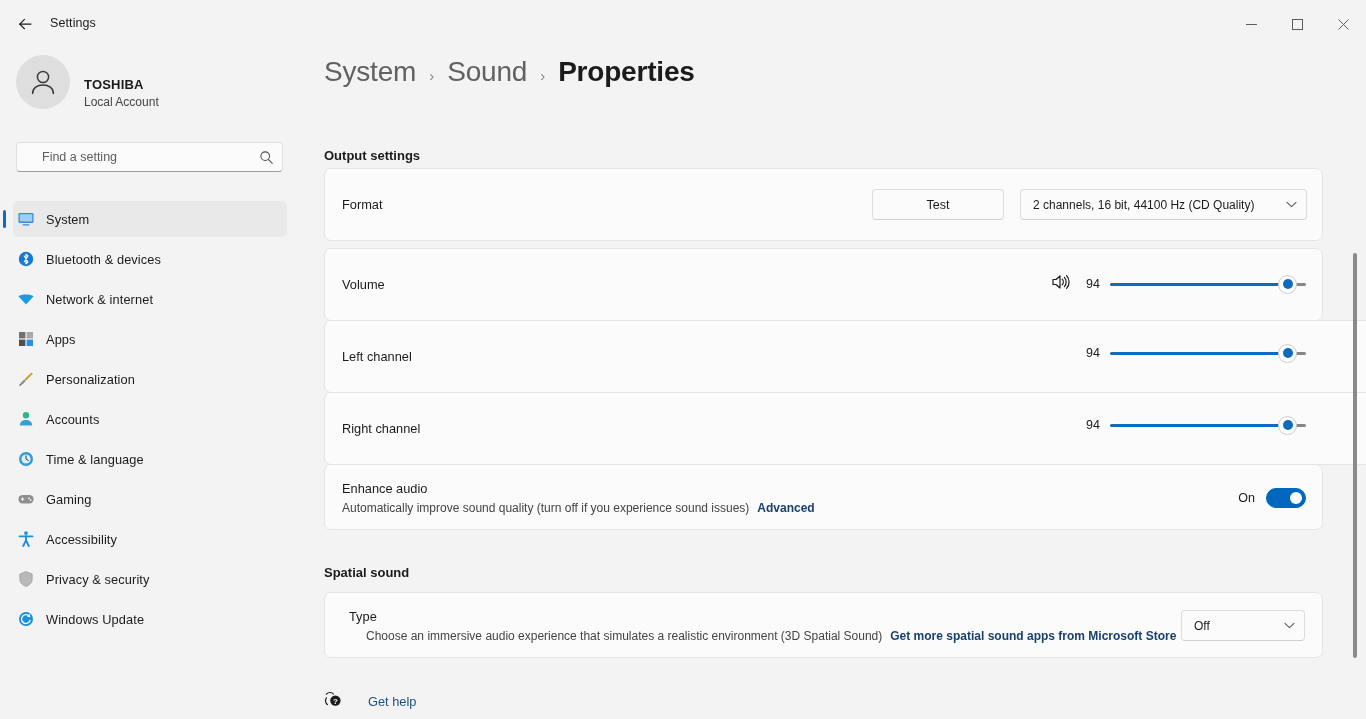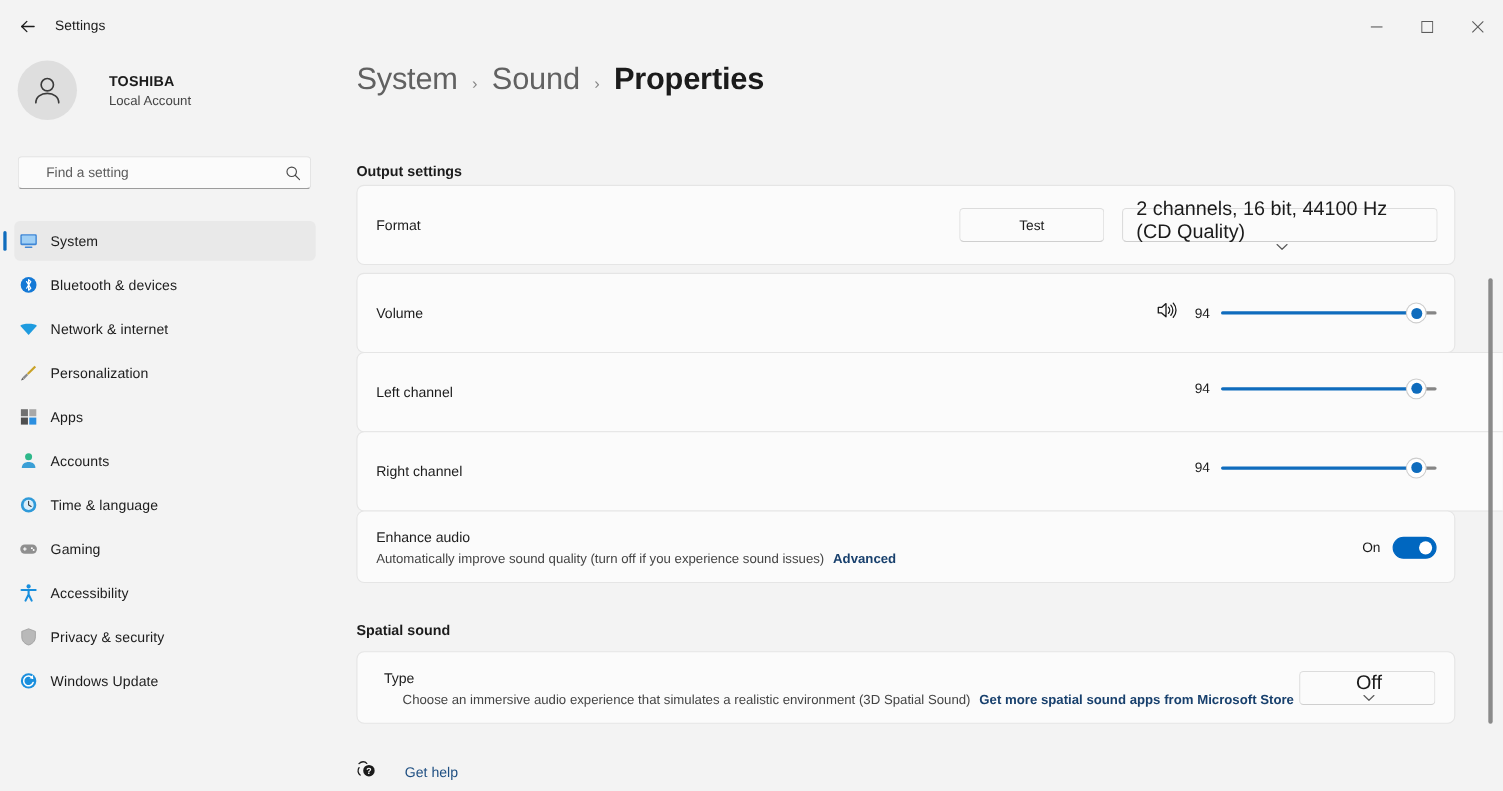--- a/index.html
+++ b/index.html
@@ -36,21 +36,21 @@
     justify-content: center; color: #5c5c5c;
   }
 
   
   .sidebar {
     position: absolute; left: 0; top: 48px; width: 300px; height: 671px;
     background: #f3f3f3;
   }
   .account {
     position: absolute; left: 16px; top: 7px;
-    display: flex; align-items: center; gap: 29px;
+    display: flex; align-items: flex-end; gap: 14px;
   }
   .avatar {
     width: 54px; height: 54px; border-radius: 50%;
     background: #dedede;
     display: flex; align-items: center; justify-content: center;
   }
   .acct-name { font-size: 13px; font-weight: bold; color: #1b1b1b; letter-spacing: .2px; }
   .acct-sub  { font-size: 12px; color: #444; margin-top: 3px; }
 
   .searchbox {
@@ -124,23 +124,23 @@
     border-bottom-color: #cfcfcf;
     border-radius: 4px;
     font-family: "Liberation Sans", sans-serif;
     font-size: 12.5px; color: #1b1b1b;
   }
 
   .combo {
     position: absolute; height: 31px;
     background: #fbfbfb; border: 1px solid #dcdcdc;
     border-bottom-color: #cfcfcf; border-radius: 4px;
-    display: flex; align-items: center; justify-content: center;
+    display: flex; align-items: center; justify-content: space-between;
     padding: 0 9px 0 12px;
-    font-size: 18px; color: #1b1b1b; flex-direction: column;
+    font-size: 12px; color: #1b1b1b;
   }
   .chev { color: #5c5c5c; font-size: 10px; line-height: 1; }
 
   .slider-wrap {
     position: absolute; display: flex; align-items: center; gap: 10px;
   }
   .slider-val { font-size: 12.5px; color: #1b1b1b; width: 20px; text-align: right; }
   .slider {
     position: relative; width: 196px; height: 18px;
     display: flex; align-items: center;
@@ -275,38 +275,38 @@
         <svg width="18" height="18" viewBox="0 0 18 18">
           <path d="M1.4 6.2 C4 3.8 14 3.8 16.6 6.2 L9 14.6 Z" fill="#1e9bdf"></path>
         </svg>
       </span>
       <span class="navlabel">Network &amp; internet</span>
     </div>
 
     <div class="navitem">
       <span class="navicon">
         <svg width="18" height="18" viewBox="0 0 18 18">
-          <path d="M14.4 2.4 L7.5 9.3 L8.9 10.7 L15.8 3.8 Z" fill="#c9a227"></path>
-          <path d="M7.2 9.6 L8.6 11 L5 14.8 L3.4 13.2 Z" fill="#8a8a8a"></path>
-          <path d="M3.2 13.4 L4.8 15 L2.1 15.9 Z" fill="#5a5a5a"></path>
-        </svg>
-      </span>
-      <span class="navlabel">Personalization</span>
-    </div>
-
-    <div class="navitem">
-      <span class="navicon">
-        <svg width="18" height="18" viewBox="0 0 18 18">
           <rect x="2" y="2" width="6.4" height="6.4" fill="#707070"></rect>
           <rect x="9.6" y="2" width="6.4" height="6.4" fill="#a8a8a8"></rect>
           <rect x="2" y="9.6" width="6.4" height="6.4" fill="#4f4f4f"></rect>
           <rect x="9.6" y="9.6" width="6.4" height="6.4" fill="#2b8fe0"></rect>
         </svg>
       </span>
       <span class="navlabel">Apps</span>
+    </div>
+
+    <div class="navitem">
+      <span class="navicon">
+        <svg width="18" height="18" viewBox="0 0 18 18">
+          <path d="M14.4 2.4 L7.5 9.3 L8.9 10.7 L15.8 3.8 Z" fill="#c9a227"></path>
+          <path d="M7.2 9.6 L8.6 11 L5 14.8 L3.4 13.2 Z" fill="#8a8a8a"></path>
+          <path d="M3.2 13.4 L4.8 15 L2.1 15.9 Z" fill="#5a5a5a"></path>
+        </svg>
+      </span>
+      <span class="navlabel">Personalization</span>
     </div>
 
     <div class="navitem">
       <span class="navicon">
         <svg width="18" height="18" viewBox="0 0 18 18">
           <circle cx="9" cy="5.2" r="3.2" fill="#2eb88a"></circle>
           <path d="M2.8 15.4c0-3.5 2.8-5.4 6.2-5.4s6.2 1.9 6.2 5.4z" fill="#3a9fd6"></path>
         </svg>
       </span>
       <span class="navlabel">Accounts</span>

